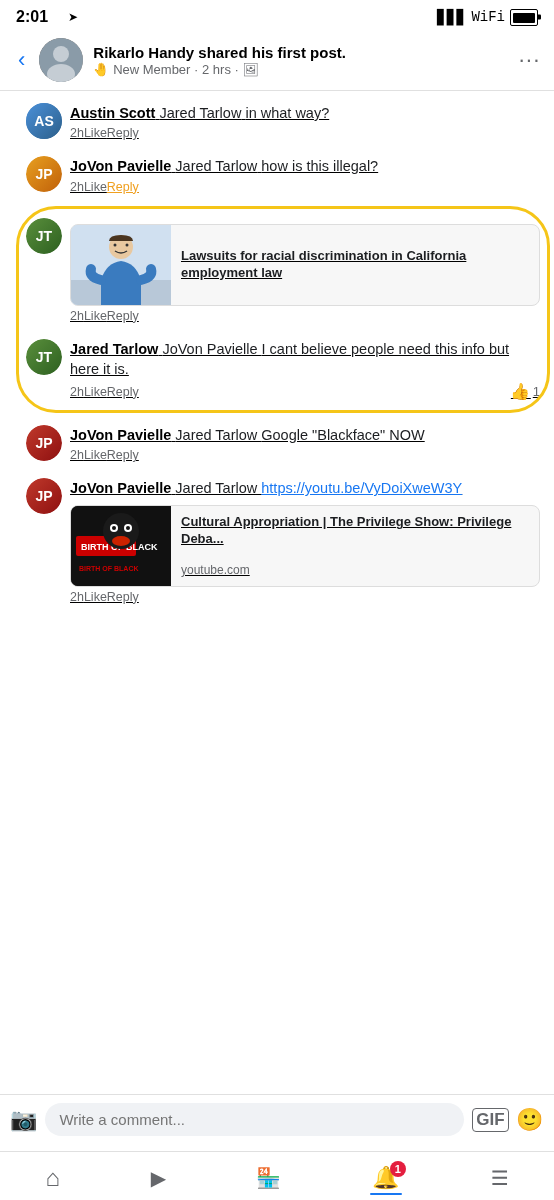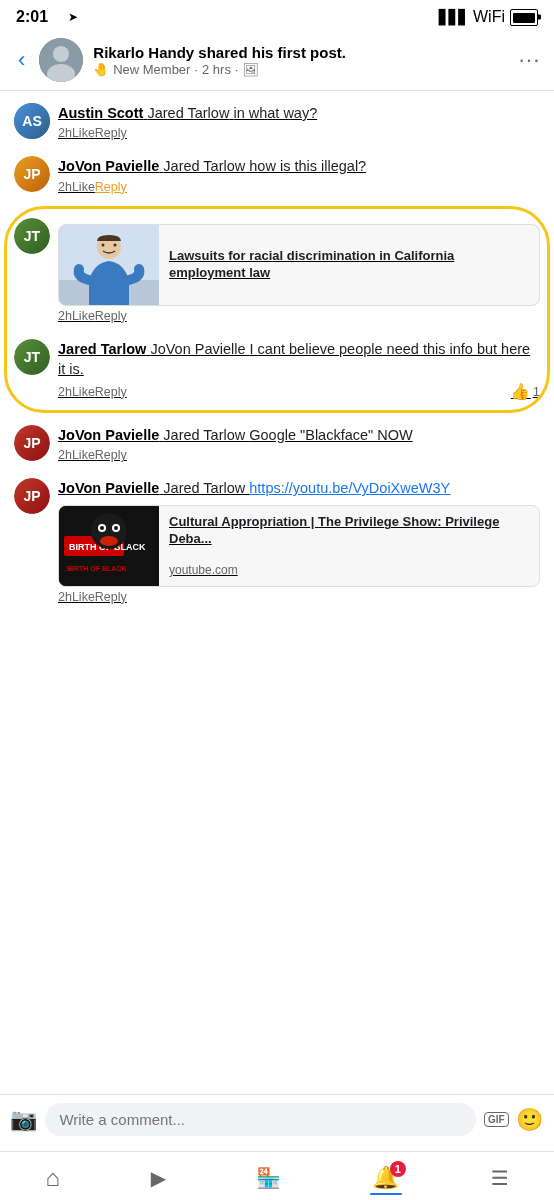--- a/index.html
+++ b/index.html
@@ -84,20 +84,21 @@
     .header-more {
       font-size: 22px;
       color: #65676b;
       cursor: pointer;
     }
 
     
     .comments-area {
       padding: 4px 0;
       background: #fff;
+      margin-left: 12px;
     }
 
     .comment-item {
       padding: 8px 14px;
       display: flex;
       align-items: flex-start;
       gap: 8px;
     }
 
     .comment-avatar {
@@ -221,21 +222,21 @@
       flex: 1;
       background: #f0f2f5;
       border: none;
       border-radius: 20px;
       padding: 8px 14px;
       font-size: 15px;
       color: #65676b;
       outline: none;
     }
     .gif-btn {
-      font-size: 10px;
+      font-size: 17px;
       font-weight: 700;
       color: #65676b;
       border: 1.5px solid #65676b;
       border-radius: 4px;
       padding: 1px 3px;
       cursor: pointer;
     }
     .emoji-btn {
       font-size: 22px;
       cursor: pointer;
@@ -317,21 +318,21 @@
 </head>
 <body>
 
 <div class="status-bar">
   <div style="display:flex;align-items:center;gap:20px;">
     <span class="status-time">2:01</span>
     <span style="font-size:12px;">➤</span>
   </div>
   <div class="status-icons">
     <span style="font-size:14px;letter-spacing:-1px;">▋▋▋</span>
-    <span style="font-size:16px;">WiFi</span>
+    <span style="font-size:14px;font-family:Liberation Mono, monospace;">WiFi</span>
     <span style="font-size:13px;border:1.5px solid #000;border-radius:2px;padding:0 2px;position:relative;">
       <span style="display:inline-block;width:22px;height:10px;background:#000;border-radius:1px;vertical-align:middle;"></span>
       <span style="position:absolute;right:-4px;top:50%;transform:translateY(-50%);width:3px;height:5px;background:#000;border-radius:0 1px 1px 0;"></span>
     </span>
   </div>
 </div>
 
 <div class="header">
   <span class="back-btn">‹</span>
   <div class="header-avatar">

